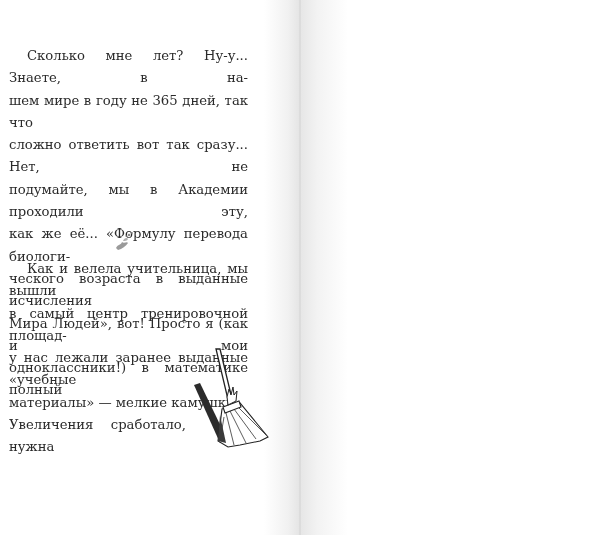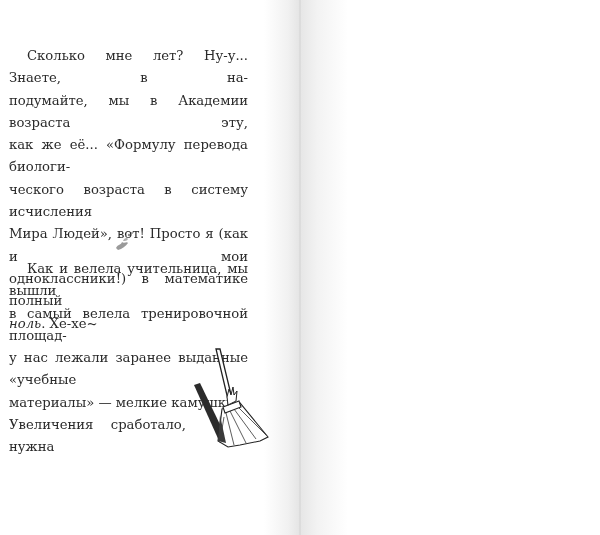--- a/index.html
+++ b/index.html
@@ -22,39 +22,40 @@
   .narrow { width:177px; }
   .broom { position:absolute; left:190px; top:345px; width:90px; height:105px; }
 </style>
 </head>
 <body>
 
 <div class="spread">
   <div class="page page-left">
     <div class="text left-top">
       <p class="just-last">Сколько мне лет? Ну-у... Знаете, в на-</p>
-      <p class="noind just-last">подумайте, мы в Академии возраста эту,</p>
+      <p class="noind just-last">шем мире в году не 365 дней, так что</p>
+      <p class="noind just-last">сложно ответить вот так сразу... Нет, не</p>
+      <p class="noind just-last">подумайте, мы в Академии проходили эту,</p>
       <p class="noind just-last">как же её... «Формулу перевода биологи-</p>
-      <p class="noind just-last">ческого возраста в систему исчисления</p>
+      <p class="noind just-last">ческого возраста в выданные исчисления</p>
       <p class="noind just-last">Мира Людей», вот! Просто я (как и мои</p>
       <p class="noind just-last">одноклассники!) в математике полный</p>
-      <p class="noind last"><span class="it">ноль</span><span>. Хе-хе~</span></p>
     </div>
 
     <svg class="ornament" viewBox="0 0 24 22">
       <path d="M4 18 C6 14 9 15 10 12 C12 14 15 11 16 13 C14 16 10 19 6 20 Z" fill="#9a9a9a"></path>
       <path d="M11 11 C12 8 15 7 16 9 C15 11 13 11 11 11 Z" fill="#b0b0b0"></path>
       <circle cx="17" cy="5" r="1.2" fill="#888"></circle>
       <circle cx="20" cy="3" r="0.9" fill="#888"></circle>
       <circle cx="14" cy="6" r="0.8" fill="#999"></circle>
     </svg>
 
     <div class="text left-mid">
       <p class="just-last">Как и велела учительница, мы вышли</p>
-      <p class="noind just-last">в самый велела тренировочной площад-</p>
+      <p class="noind just-last">в самый центр тренировочной площад-</p>
       <p class="noind just-last">у нас лежали заранее выданные «учебные</p>
       <p class="noind last">материалы» — мелкие камушки.</p>
       <div class="narrow">
         <p class="noind just-last">Увеличения сработало, нужна</p>
 
       </div>
     </div>
 
     <svg class="broom" viewBox="0 0 90 105">
 

